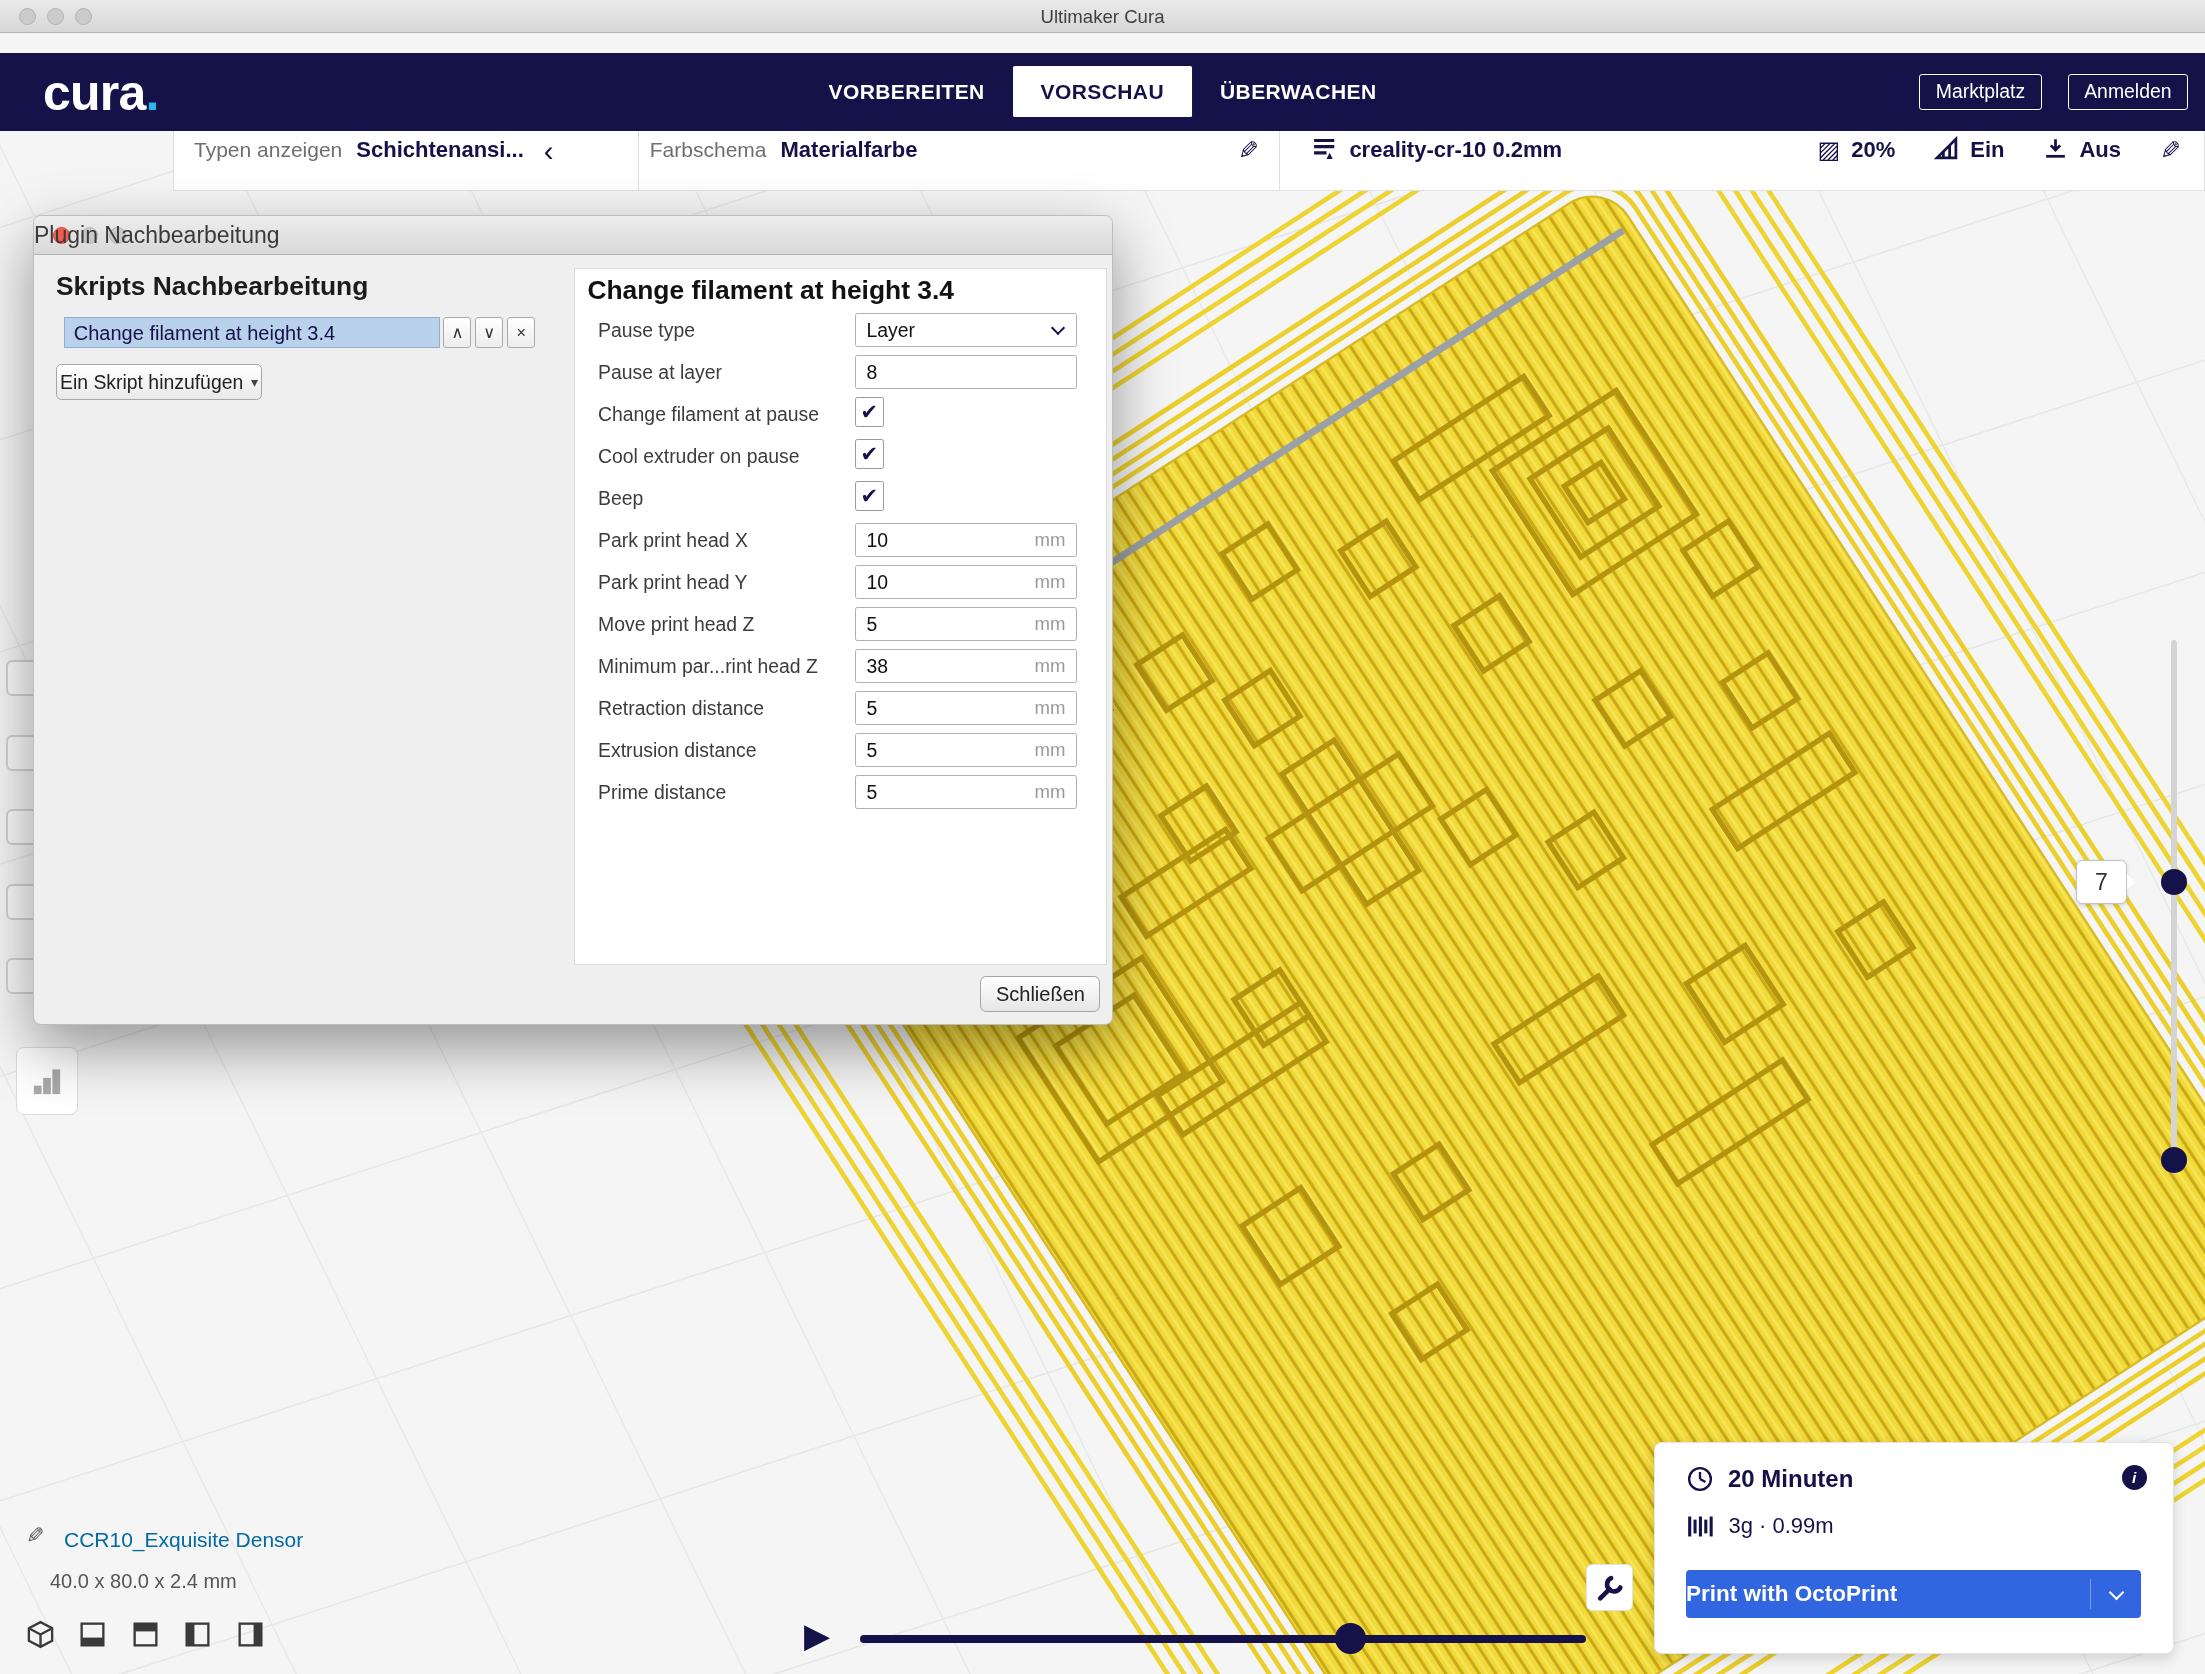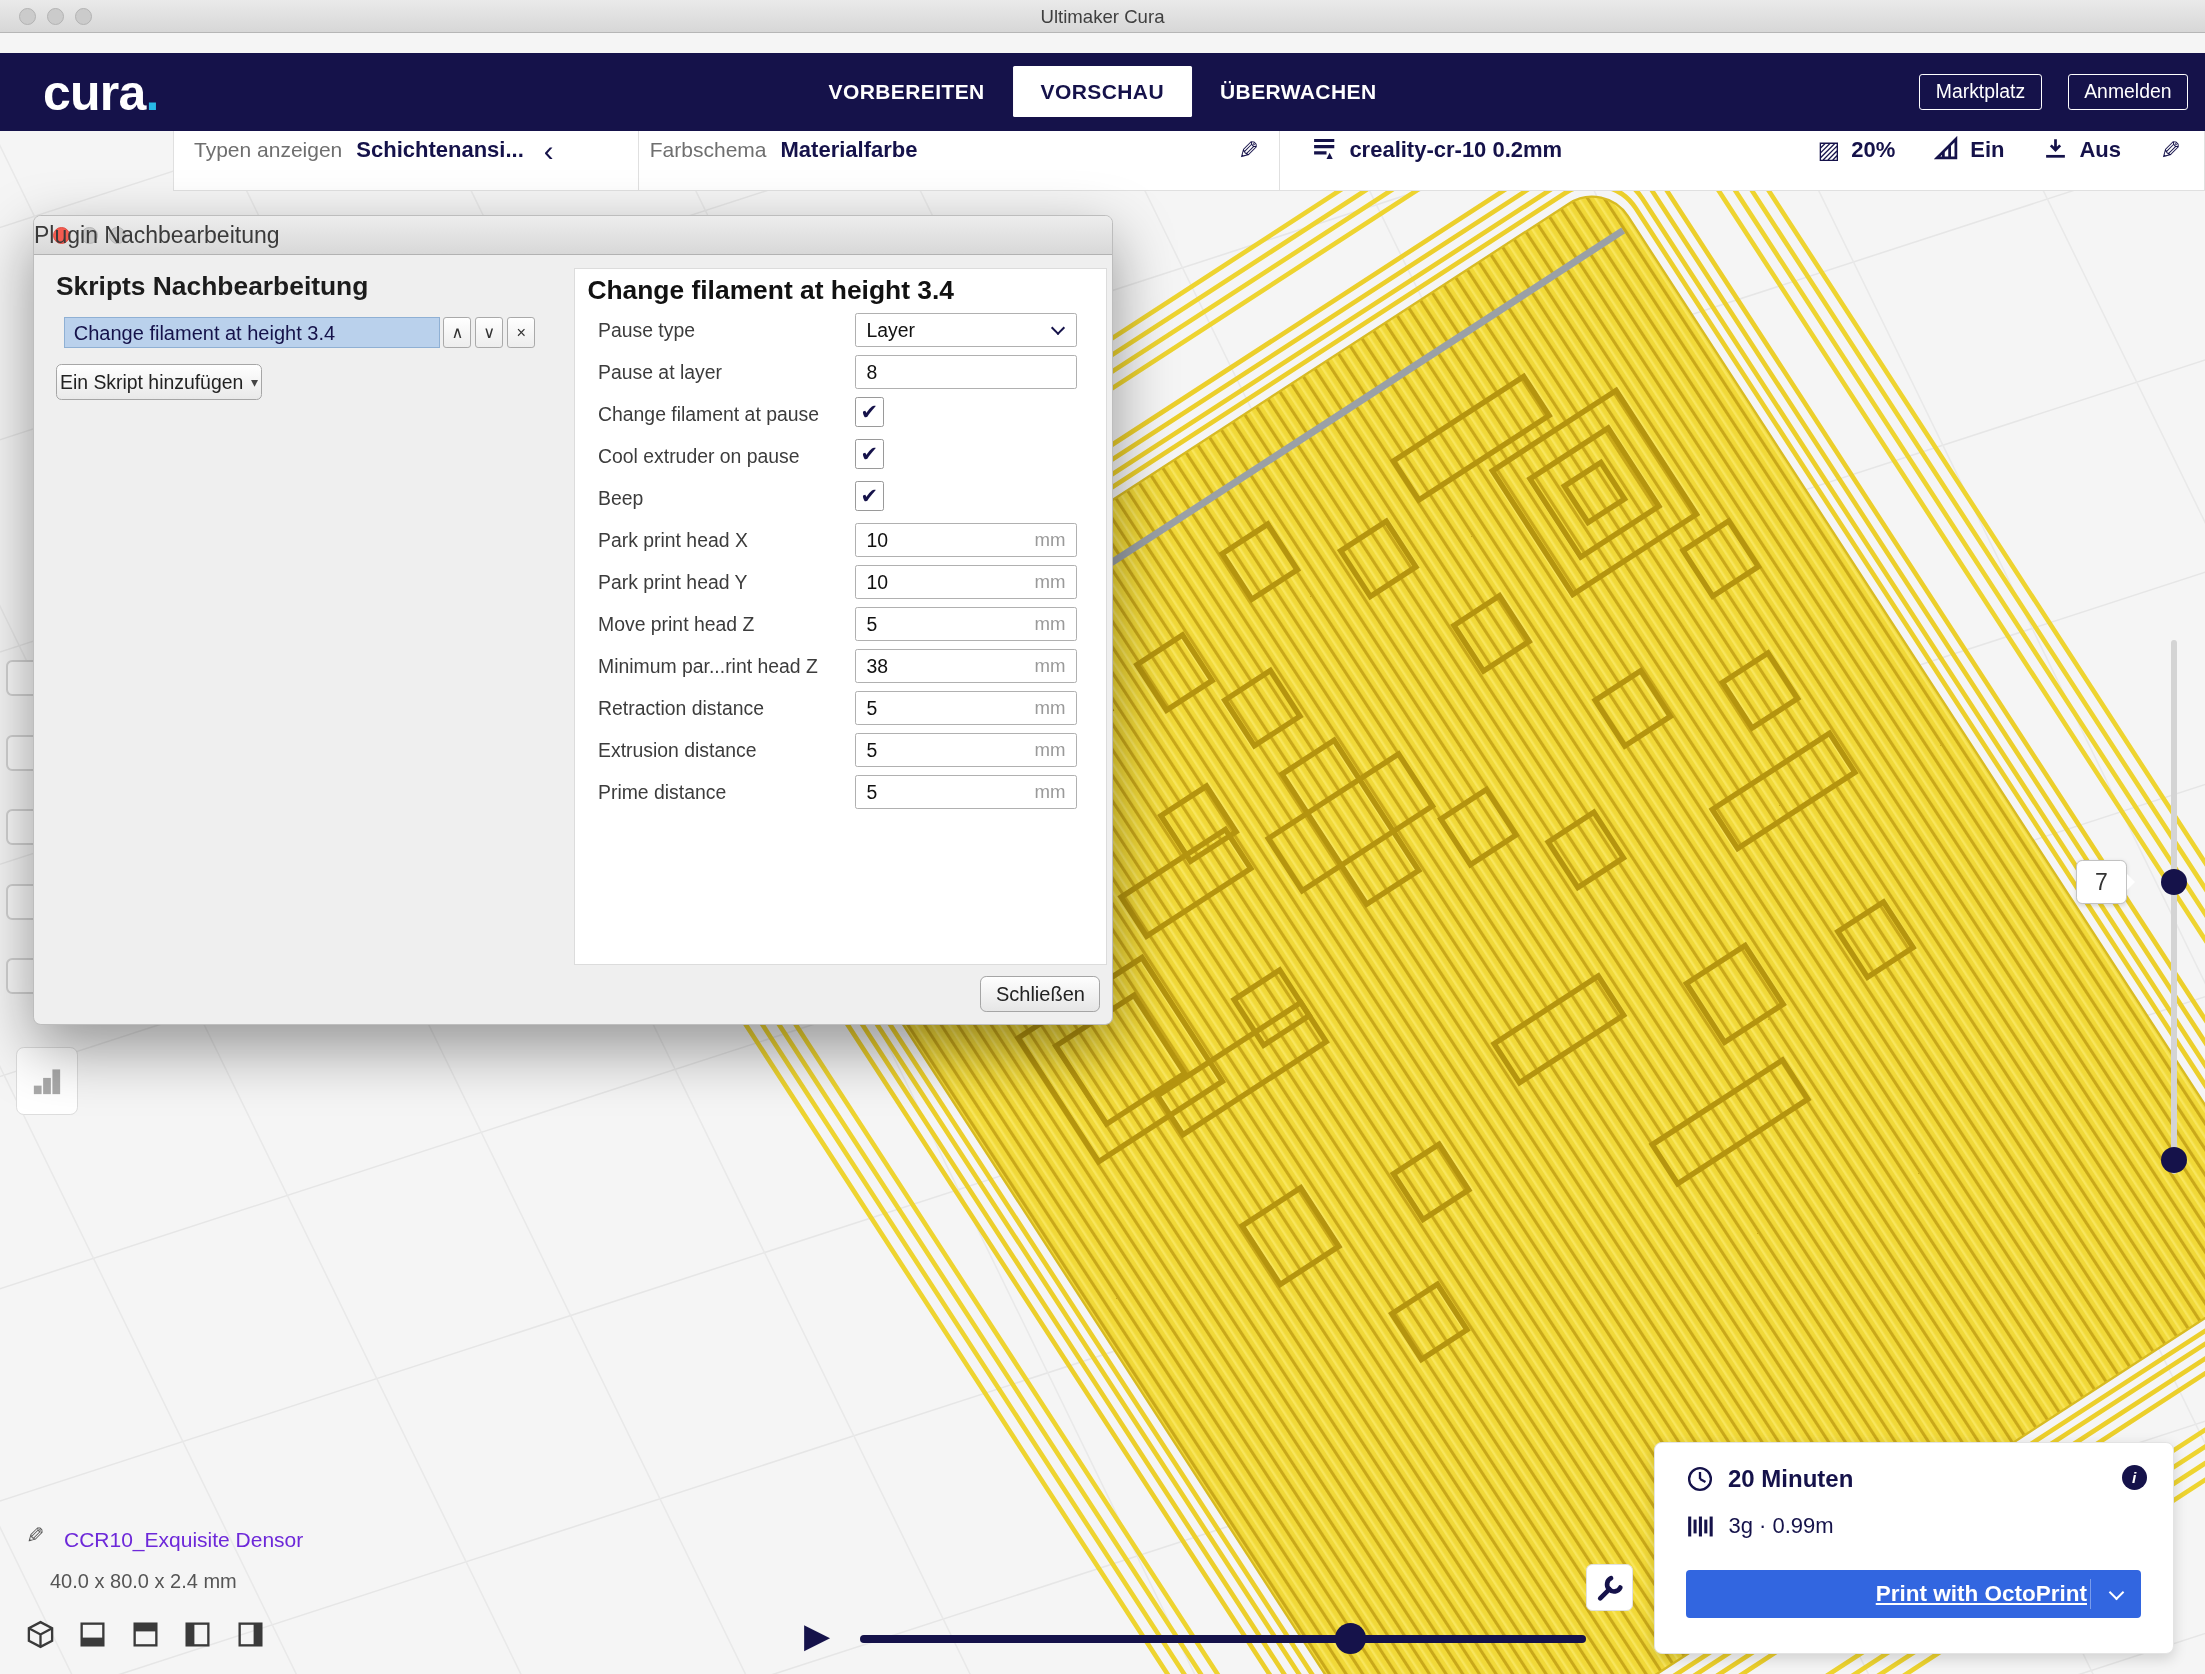--- a/index.html
+++ b/index.html
@@ -115,42 +115,42 @@
 
   
   .play-ico { position:absolute; left:804px; top:1615px; font-size:34px; color:#15124a; z-index:2; }
   .pslider { position:absolute; left:860px; top:1635px; width:726px; height:7.8px;
     background:#15124a; border-radius:3.9px; z-index:2; }
   .phandle { position:absolute; left:1335px; top:1623px; width:31px; height:31px;
     background:#15124a; border-radius:50%; z-index:3; }
 
   
   .minfo-pencil { position:absolute; left:26.4px; top:1523px; font-size:22px; color:#555; transform:scaleX(-1); z-index:2; }
-  .minfo-name { position:absolute; left:64px; top:1528px; font-size:21px; color:#6d28d9; z-index:2; }
+  .minfo-name { position:absolute; left:64px; top:1528px; font-size:21px; color:#0369a1; z-index:2; }
   .minfo-dims { position:absolute; left:50px; top:1570px; font-size:20px; color:#555; z-index:2; }
   .viewicons { position:absolute; left:23px; top:1617px; display:flex; gap:18.6px; z-index:2; }
   .vicon { width:34px; height:34px; display:flex; align-items:center; justify-content:center; }
 
   
   .wrench-box { position:absolute; left:1586px; top:1564px; width:47px; height:47px; background:#ffffff;
     border:0.8px solid #e0e0e0; border-radius:6.2px; display:flex; align-items:center; justify-content:center; z-index:2; }
 
   
   .pcard { position:absolute; left:1654px; top:1442px; width:520px; height:212px; background:#ffffff;
     border:0.8px solid #e3e3e3; border-radius:7.8px; box-shadow:0 4.7px 14px rgba(0,0,0,.15); z-index:2; }
   .pc-row1 { position:absolute; left:31px; top:22px; display:flex; align-items:center; gap:14px; }
   .pc-time { font-size:24px; font-weight:bold; color:#15124a; }
   .pc-info { position:absolute; right:26.4px; top:22px; width:25px; height:25px; border-radius:50%;
     background:#15124a; color:#ffffff; font-size:15.5px; font-weight:bold; text-align:center; line-height:25px; font-style:italic; }
   .pc-row2 { position:absolute; left:33px; top:70px; display:flex; align-items:center; gap:14px; }
   .pc-mat { font-size:22px; color:#15124a; }
   .print-btn { position:absolute; left:31px; top:127px; width:455px; height:48px; background:#3266e0;
     border-radius:3.9px; color:#ffffff; }
   .print-btn .lbl { position:absolute; left:0; right:54px; top:0; height:48px; line-height:48px;
-    text-align:right; font-size:22.5px; font-weight:bold;text-decoration:underline; }
+    text-align:left; font-size:22.5px; font-weight:bold; }
   .print-btn .div { position:absolute; right:50px; top:9.3px; bottom:9.3px; width:0.8px; background:rgba(255,255,255,.35); }
   .print-btn .chevw { position:absolute; right:18.6px; top:17px; width:11px; height:11px;
     border-right:2.3px solid #ffffff; border-bottom:2.3px solid #ffffff; transform:rotate(45deg); }
 </style>
 </head>
 <body>
 
 <svg class="viewport" viewBox="0 0 2840 2014">
   <rect x="0" y="0" width="2840" height="2014" fill="#f5f5f5"></rect>
 

